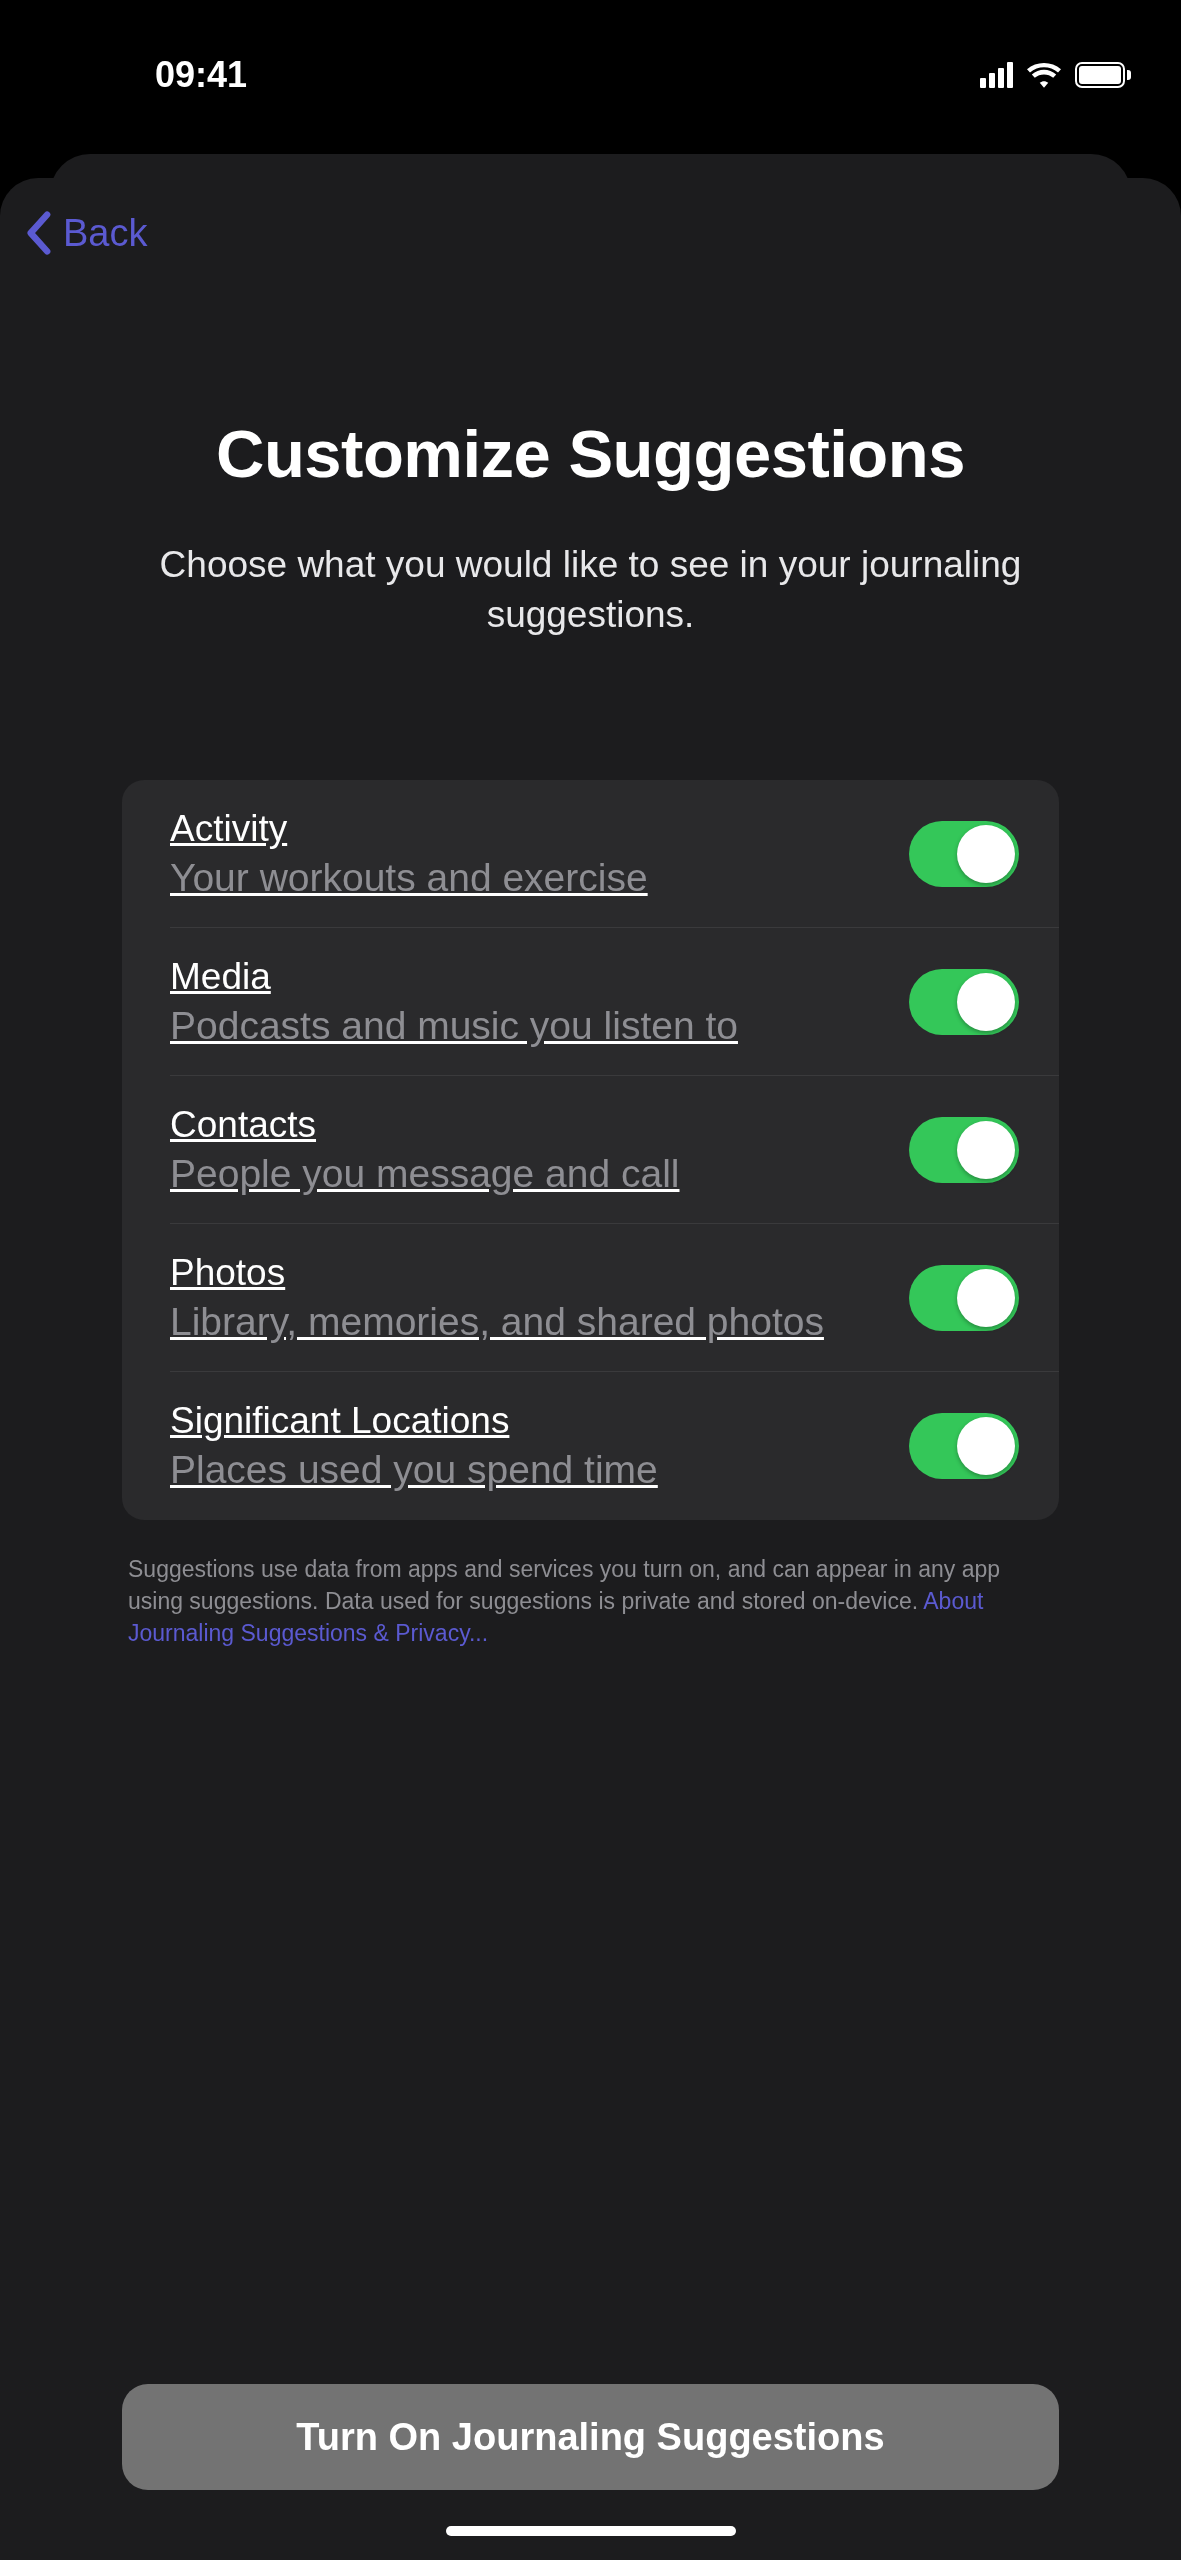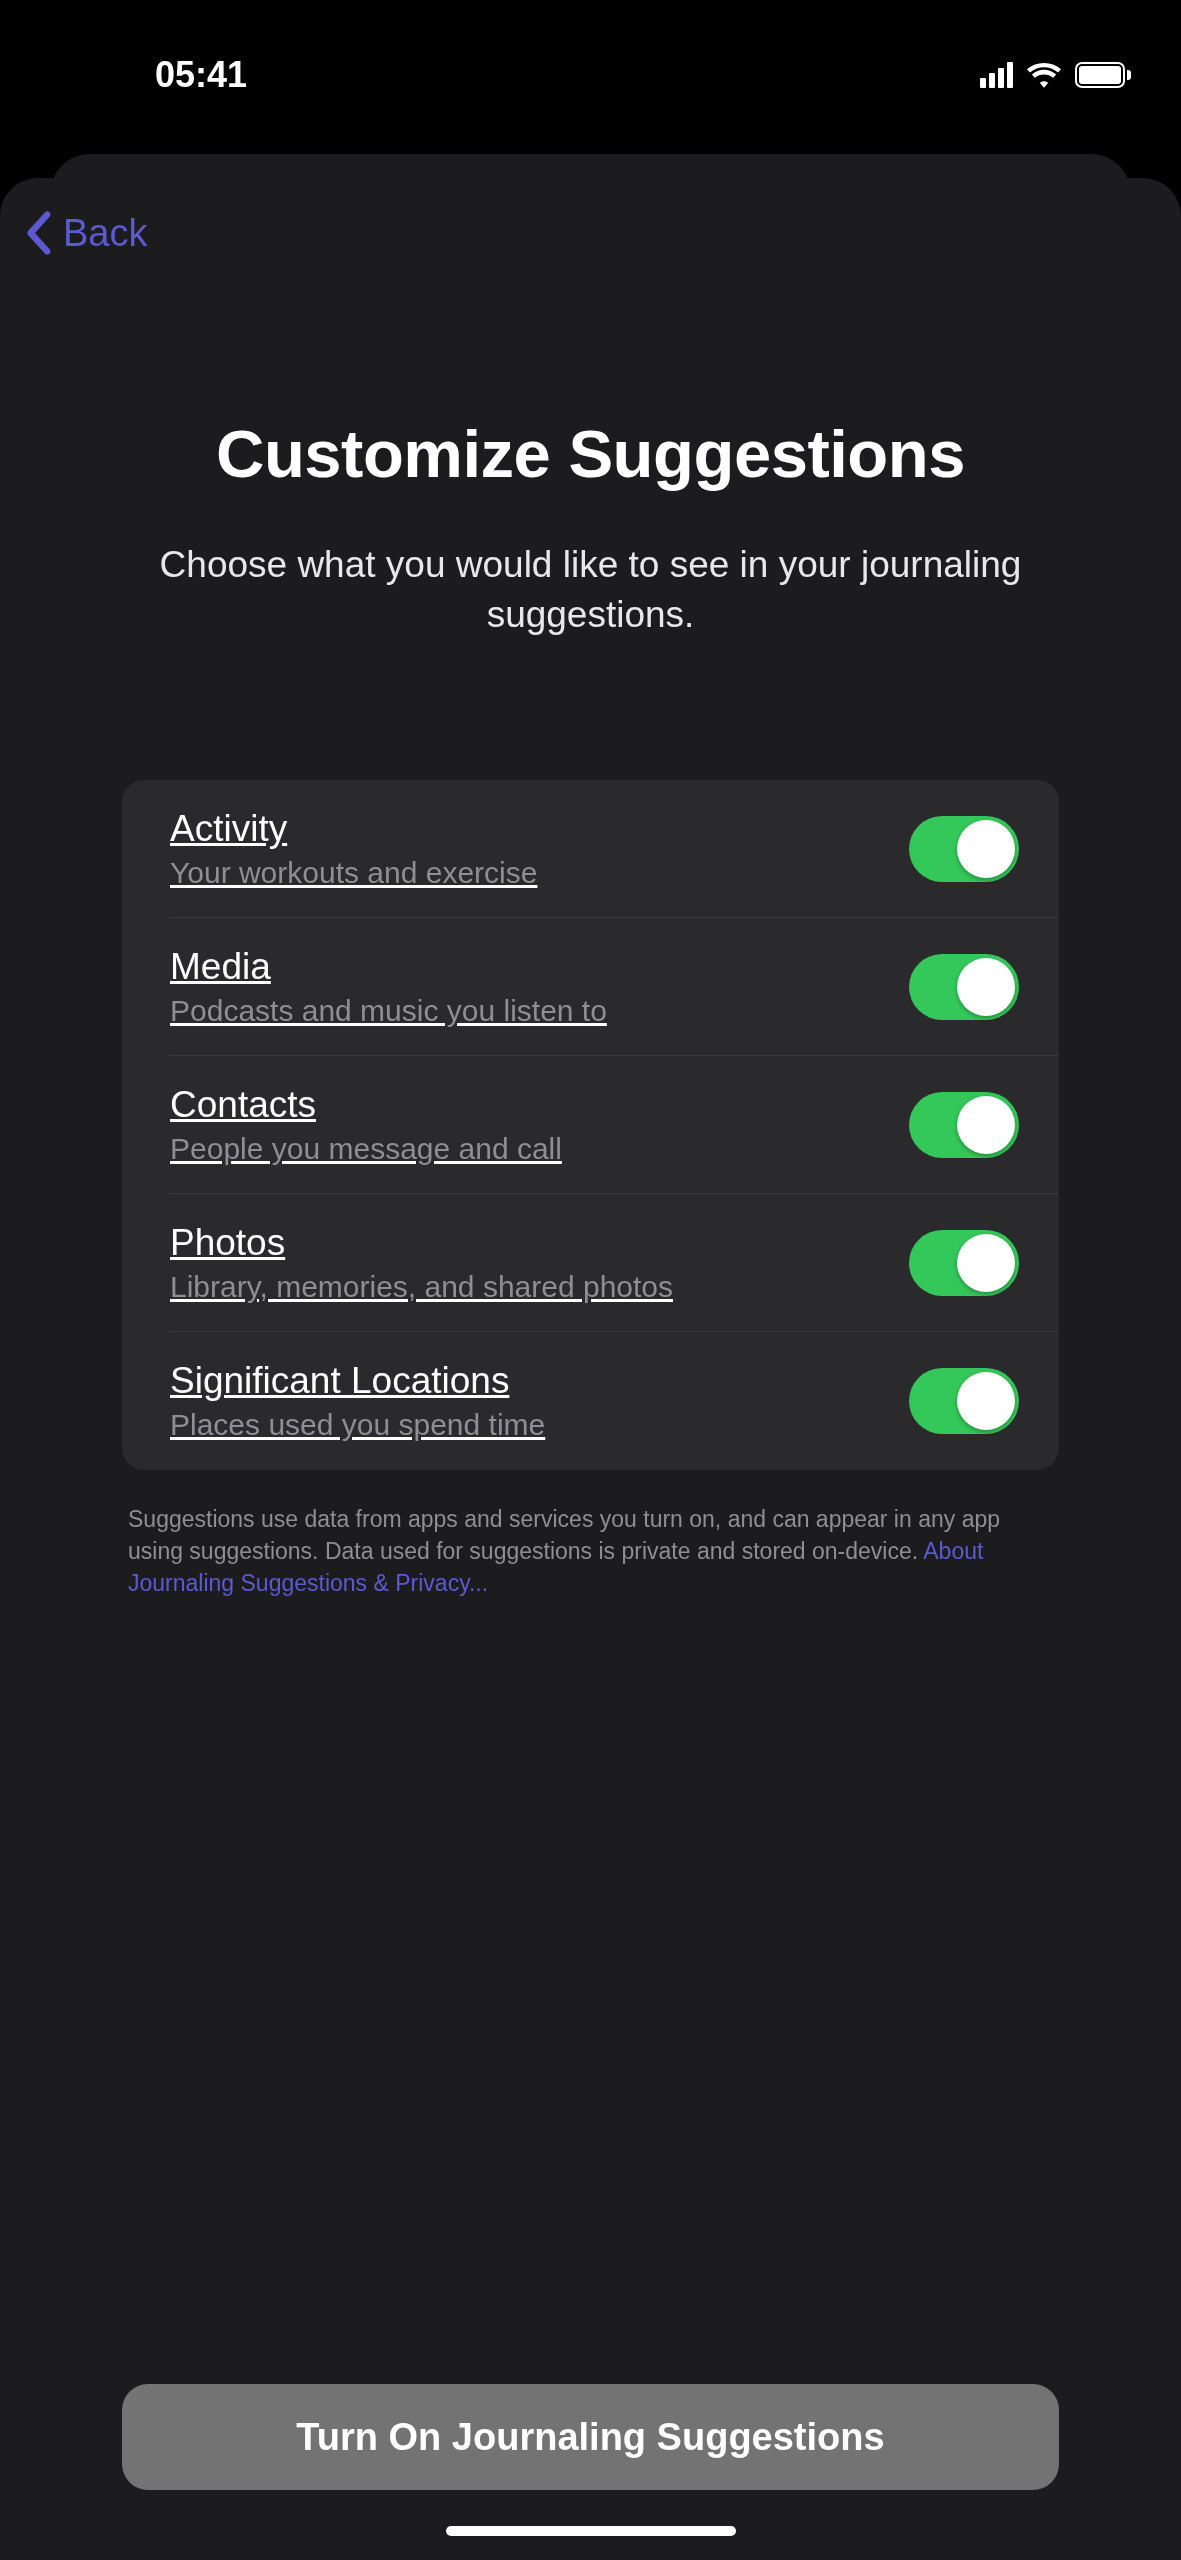--- a/index.html
+++ b/index.html
@@ -172,21 +172,21 @@
     display:flex;
     flex-direction:column;
     gap:6px;
   }
   .option-title {
     font-size:37px;
     font-weight:400;
     color:#fff;
   }
   .option-desc {
-    font-size:30px;
+    font-size:39px;
     color:#8e8e93;
   }
   .toggle {
     width: 110px;
     height: 66px;
     border-radius: 33px;
     background: #34c759;
     position: relative;
     flex-shrink:0;
     cursor:pointer;
@@ -236,21 +236,21 @@
     width:290px;
     height:10px;
     background:#fff;
     border-radius:10px;
   }
 </style>
 </head>
 <body>
 
 <div class="status-bar">
-  <div class="status-time">05:41</div>
+  <div class="status-time">09:41</div>
   <div class="status-icons">
     <div class="cell-bars">
       <span></span>
         <span></span>
         <span></span>
         <span></span>
     </div>
     <div class="wifi-icon">
       <svg width="34" height="26" viewBox="0 0 24 18">
         <path d="M12 18 L15 14.5 C13.2 13 10.8 13 9 14.5 Z" fill="#fff"></path>

